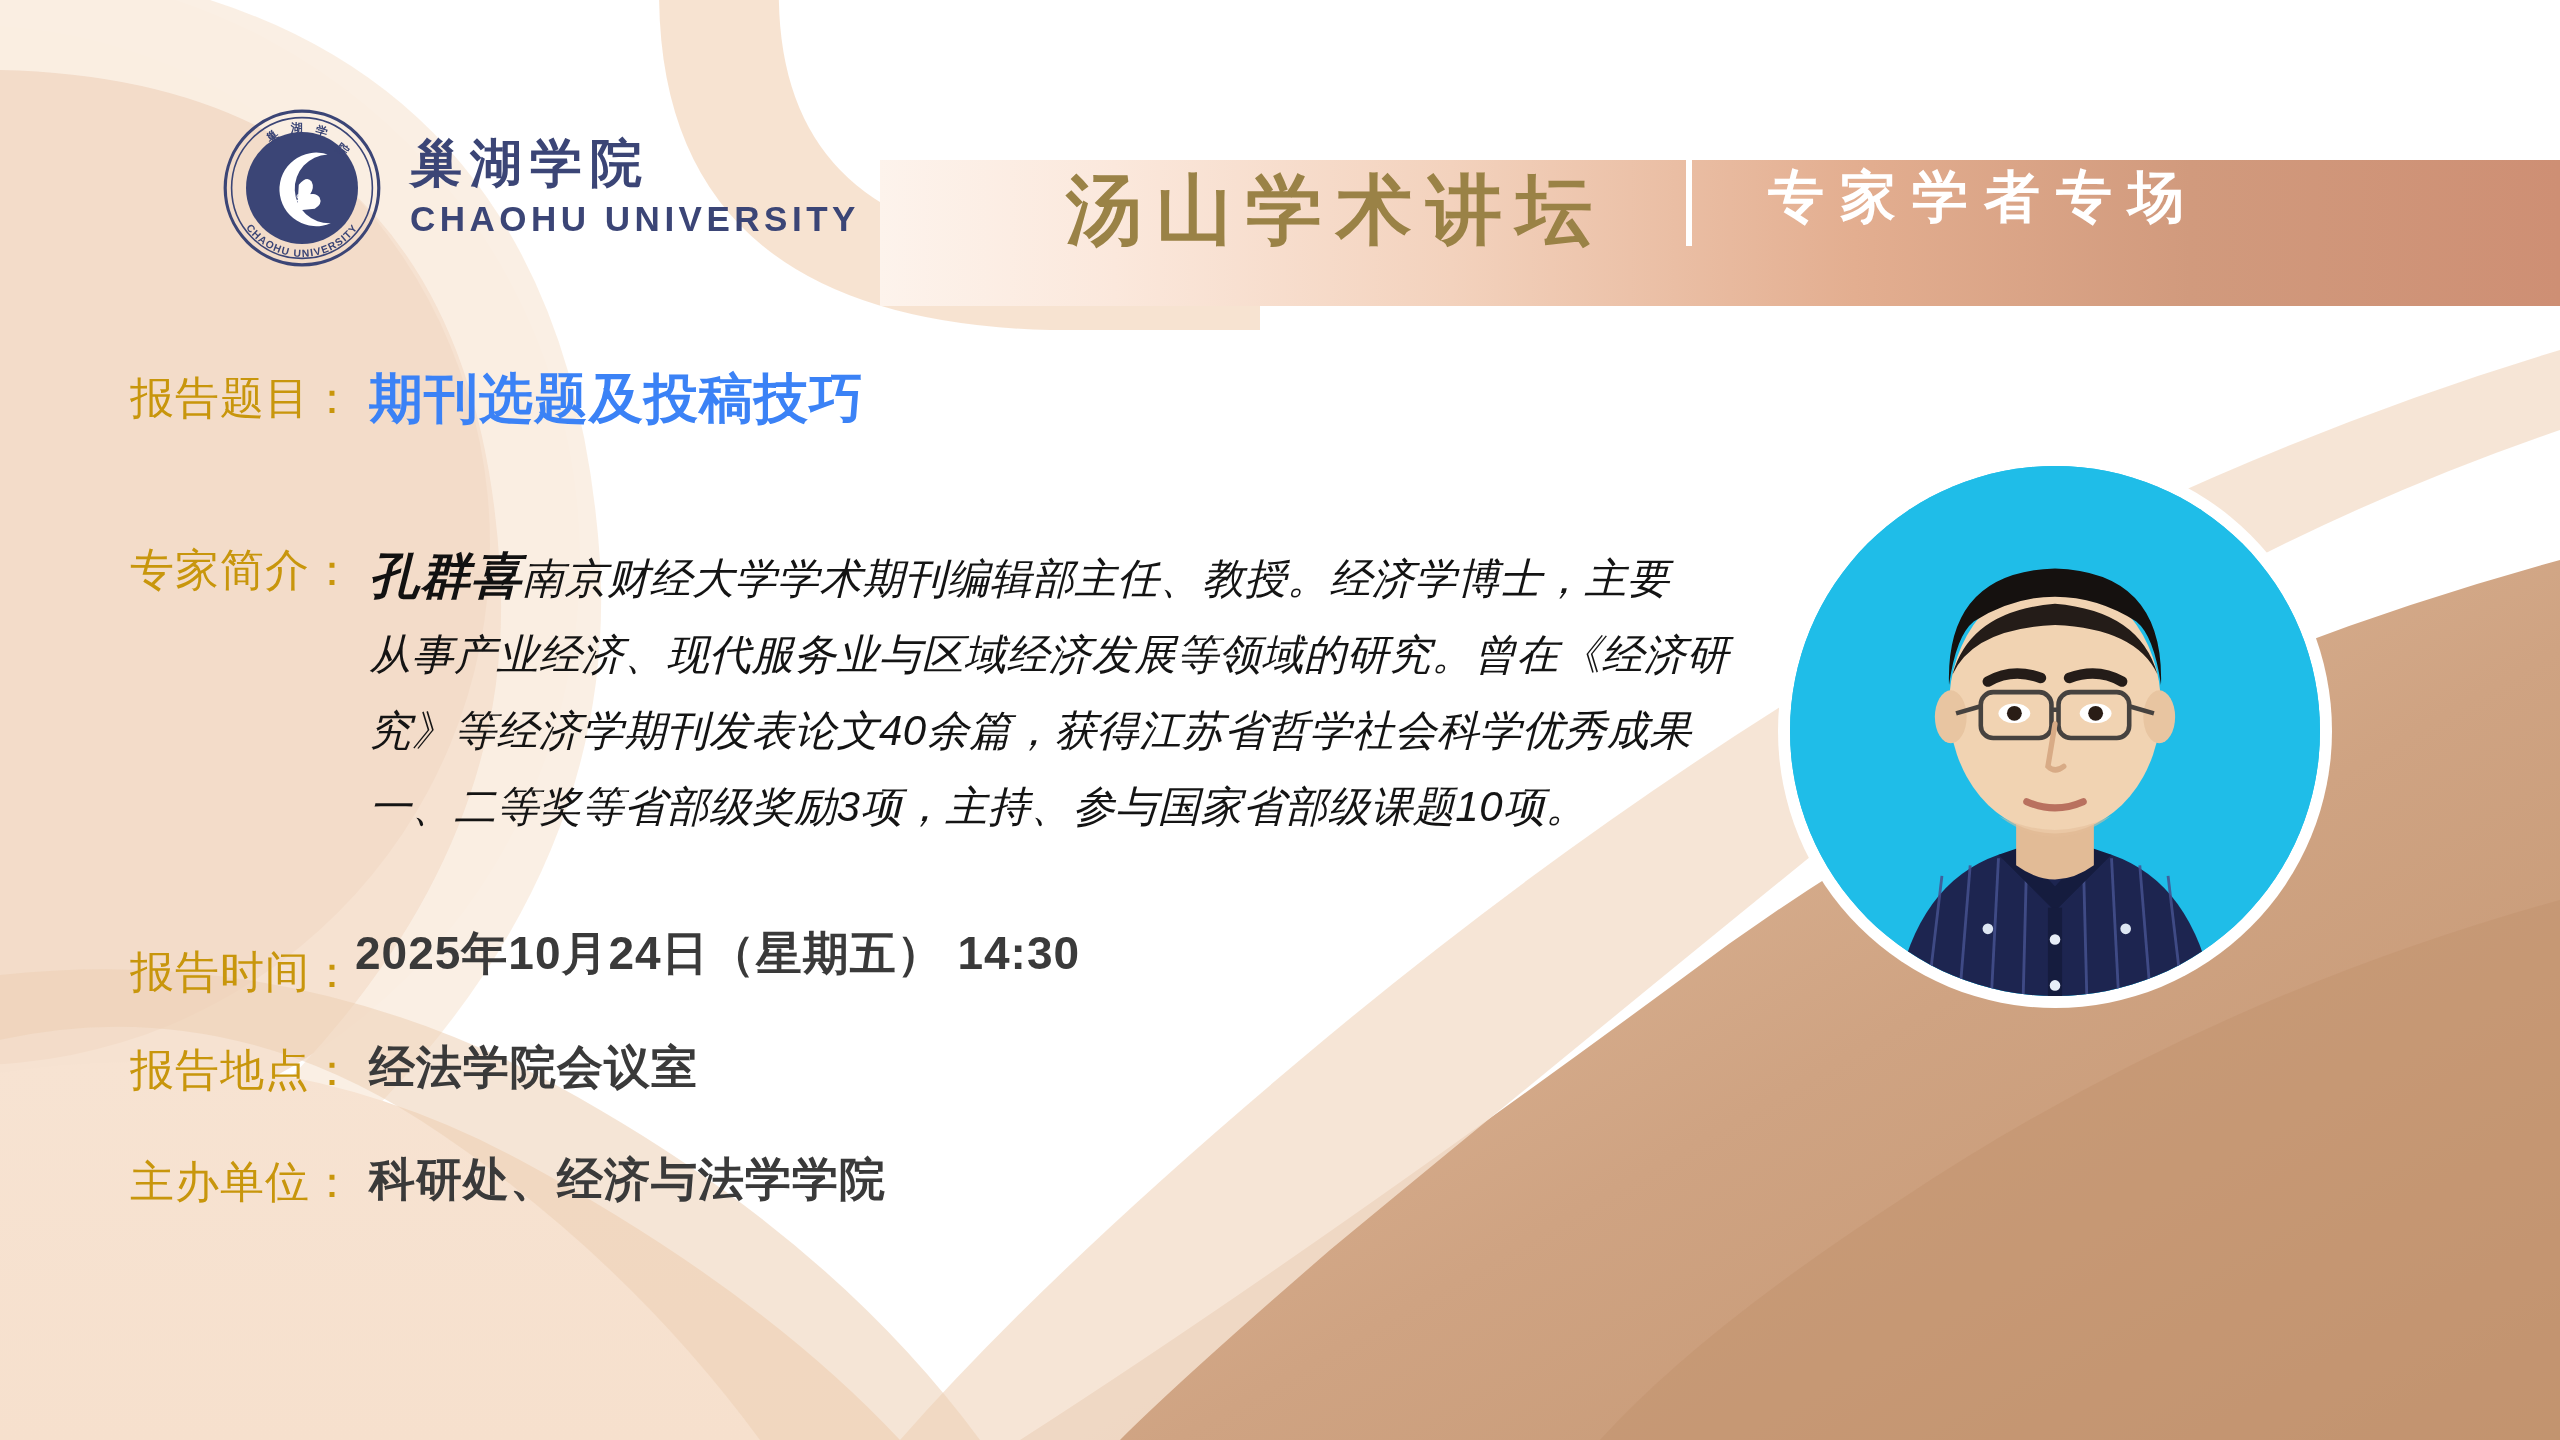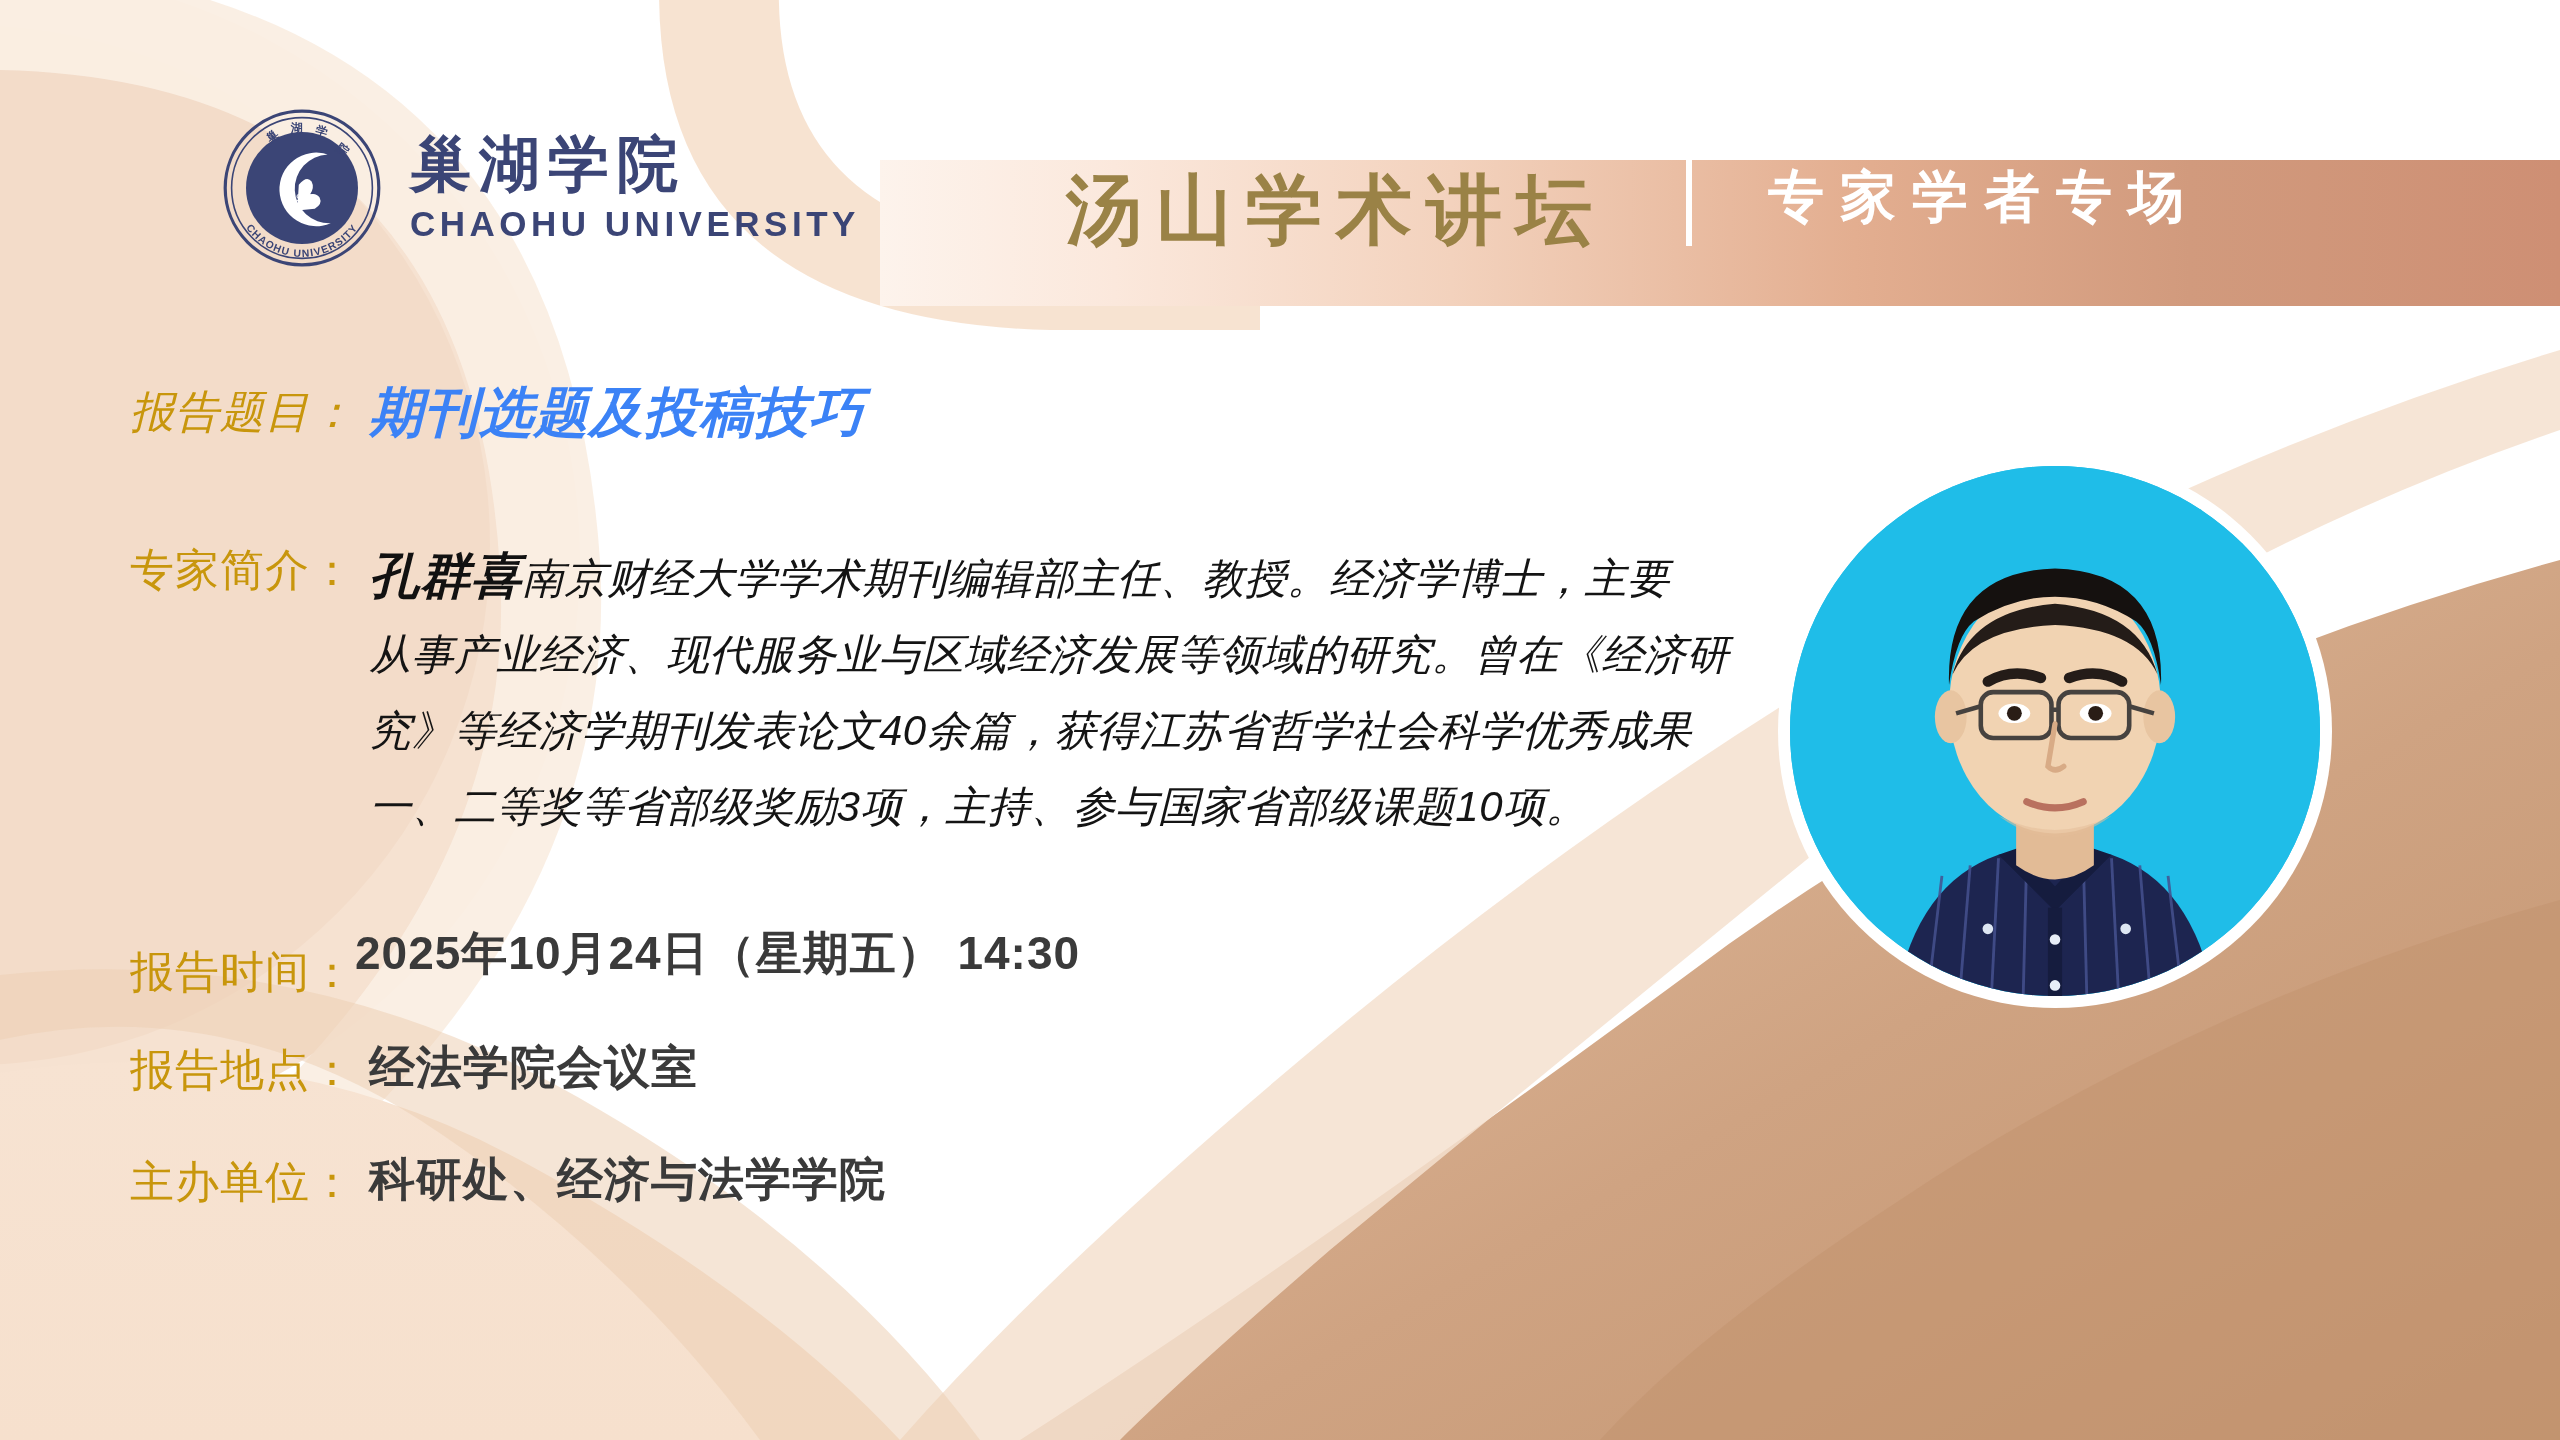--- a/index.html
+++ b/index.html
@@ -24,21 +24,21 @@
   .header{position:absolute;left:0;top:0;width:2560px;height:330px;}
 
   .logo-wrap{
     position:absolute;left:222px;top:108px;
     display:flex;align-items:center;gap:28px;
   }
   .seal{width:160px;height:160px;flex:0 0 auto;}
   .wordmark{display:flex;flex-direction:column;justify-content:center;}
   .wordmark-cn{
     font-family:"DejaVu Serif","Liberation Serif",serif;
-    font-size:61px;line-height:1;font-weight:700;
+    font-size:52px;line-height:1;font-weight:700;
     color:#3b4576;letter-spacing:8px;
     white-space:nowrap;
   }
   .wordmark-en{
     font-size:35px;font-weight:700;color:#3b4576;
     letter-spacing:4.5px;margin-top:10px;white-space:nowrap;
   }
 
   .banner{
     position:absolute;left:880px;top:160px;width:1680px;height:146px;
@@ -71,21 +71,21 @@
   }
   .value-strong{
     font-size:50px;font-weight:700;color:#3b82f6;
     letter-spacing:1px;white-space:nowrap;line-height:1.2;
   }
   .value-dark{
     font-size:46px;font-weight:700;color:#3a3a3a;
     letter-spacing:1px;white-space:nowrap;line-height:1.2;
   }
 
-  #row-title{left:130px;top:380px;font-style:italic;}
+  #row-title{left:130px;top:366px;}
   #row-title .label{margin-top:6px;}
   #row-title .value-strong{margin-left:14px;font-size:54px;}
 
   #row-speaker{left:130px;top:538px;width:1640px;align-items:flex-start;}
   #row-speaker .label{margin-top:6px;}
   .bio-block{margin-left:14px;width:1400px;}
   .bio-name{
     font-size:50px;font-weight:700;color:#111111;letter-spacing:1px;
   }
   .bio-text{

